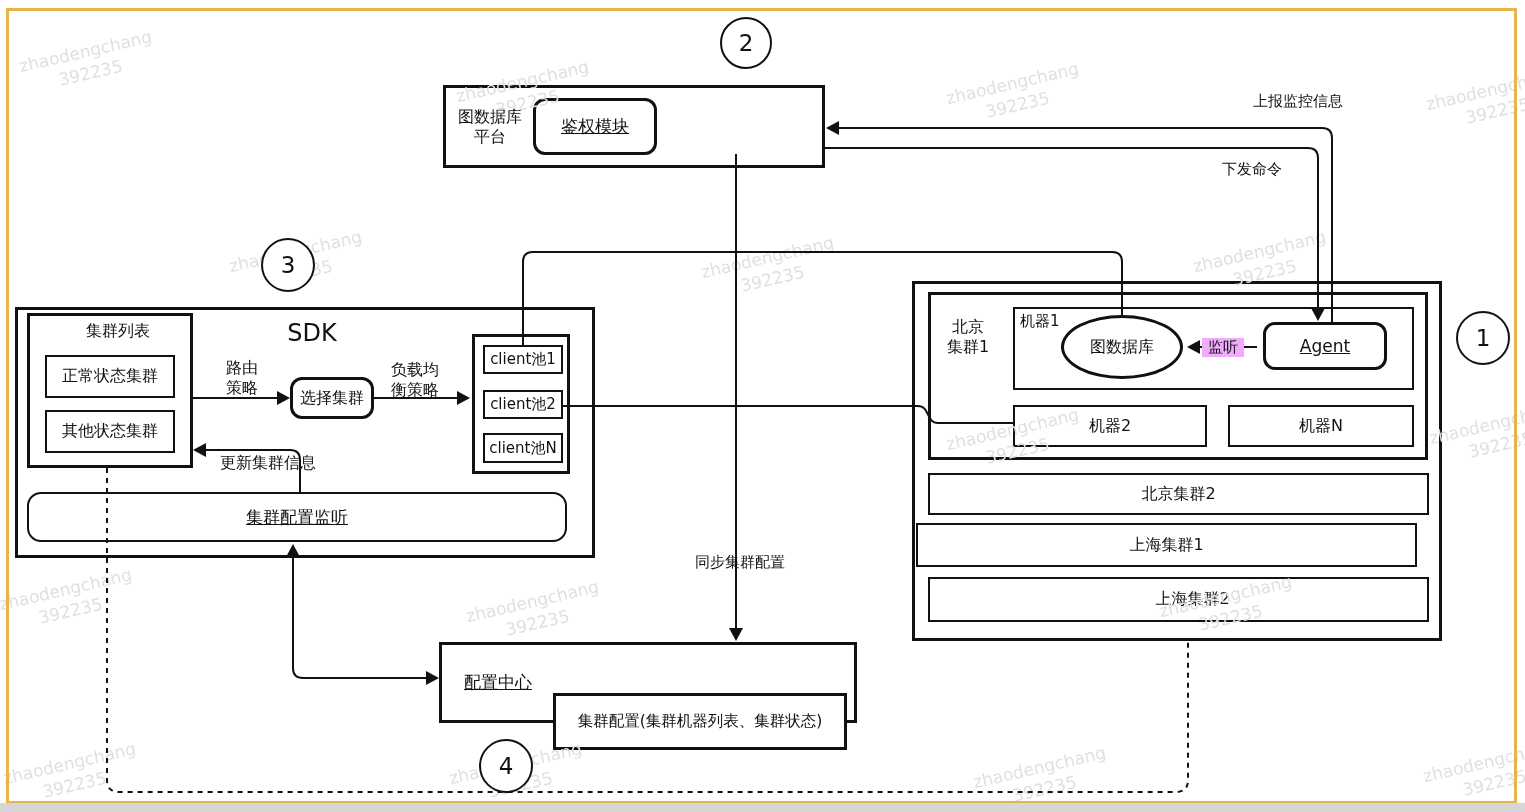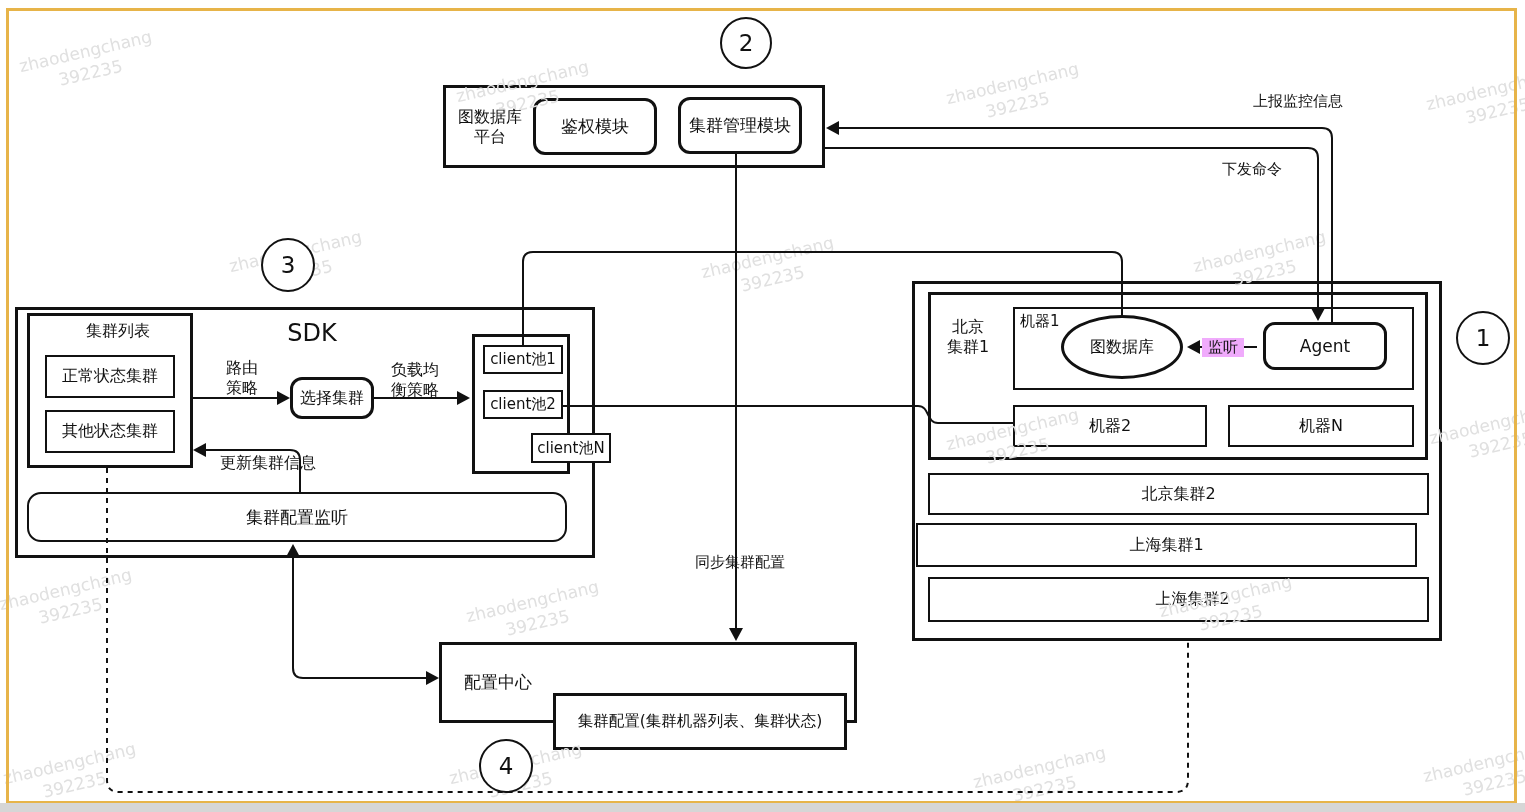--- a/index.html
+++ b/index.html
@@ -13,40 +13,37 @@
   .flexc{display:flex;align-items:center;justify-content:center;text-align:center;}
   .lbl{position:absolute;z-index:4;text-align:center;font-size:16px;line-height:1.25;}
   .badge{position:absolute;background:#fff;border:2px solid #111;border-radius:50%;
          display:flex;align-items:center;justify-content:center;font-size:23px;z-index:4;box-sizing:border-box;}
   .wm{position:absolute;z-index:2;width:160px;color:#e0e0e0;font-size:17px;line-height:1.3;
       text-align:center;transform:rotate(-13deg);pointer-events:none;white-space:nowrap;}
   .wm span{display:block;}
   #wires{position:absolute;left:0;top:0;z-index:3;pointer-events:none;}
   .fs15{font-size:15px;}
   .fs16{font-size:16px;}
-  .fs17{font-size:17px;}
+  .fs17{font-size:17px;text-decoration:underline;}
   .frame{position:absolute;left:6px;top:8px;width:1505px;height:790px;border:3px solid #e7b449;z-index:5;pointer-events:none;}
   .bottomstrip{position:absolute;left:0;top:803px;width:1525px;height:9px;background:#d6d6d6;z-index:5;}
 </style>
 </head>
 <body>
 
 <div id="stage">
 
   <div class="node" style="left:443px;top:85px;width:382px;height:83px;"></div>
   <div class="lbl flexc" style="left:447px;top:85px;width:86px;height:83px;flex-direction:column;">
     <span>图数据库</span>
     <span>平台</span>
   </div>
   <div class="node r12 flexc fs17" style="left:533px;top:98px;width:124px;height:57px;">
     <span>鉴权模块</span>
   </div>
-  <div class="node r12 flexc fs17" style="left:678px;top:97px;width:124px;height:57px;">
-    <span>集群管理模块</span>
-  </div>
 
   <div class="node" style="left:15px;top:307px;width:580px;height:251px;"></div>
   <div class="lbl" style="left:272px;top:318px;width:80px;font-size:24px;">SDK</div>
 
   <div class="node" style="left:27px;top:313px;width:166px;height:155px;"></div>
   <div class="lbl" style="left:27px;top:321px;width:182px;">集群列表</div>
   <div class="node thin flexc fs16" style="left:45px;top:355px;width:130px;height:43px;">
     <span>正常状态集群</span>
   </div>
   <div class="node thin flexc fs16" style="left:45px;top:410px;width:130px;height:43px;">
@@ -57,21 +54,21 @@
     <span>选择集群</span>
   </div>
 
   <div class="node" style="left:472px;top:334px;width:98px;height:140px;"></div>
   <div class="node thin flexc fs15" style="left:483px;top:345px;width:80px;height:29px;">
     <span>client池1</span>
   </div>
   <div class="node thin flexc fs15" style="left:483px;top:390px;width:80px;height:29px;justify-content:center;">
     <span>client池2</span>
   </div>
-  <div class="node thin flexc fs15" style="left:483px;top:433px;width:80px;height:30px;margin-left:48px;">
+  <div class="node thin flexc fs15" style="left:483px;top:433px;width:80px;height:30px;">
     <span>client池N</span>
   </div>
 
   <div class="node thin r14 flexc fs17" style="left:27px;top:492px;width:540px;height:50px;">
     <span>集群配置监听</span>
   </div>
 
   <div class="node" style="left:912px;top:281px;width:530px;height:360px;"></div>
   <div class="node" style="left:928px;top:292px;width:500px;height:168px;"></div>
   <div class="lbl flexc" style="left:932px;top:313px;width:72px;height:48px;flex-direction:column;">

